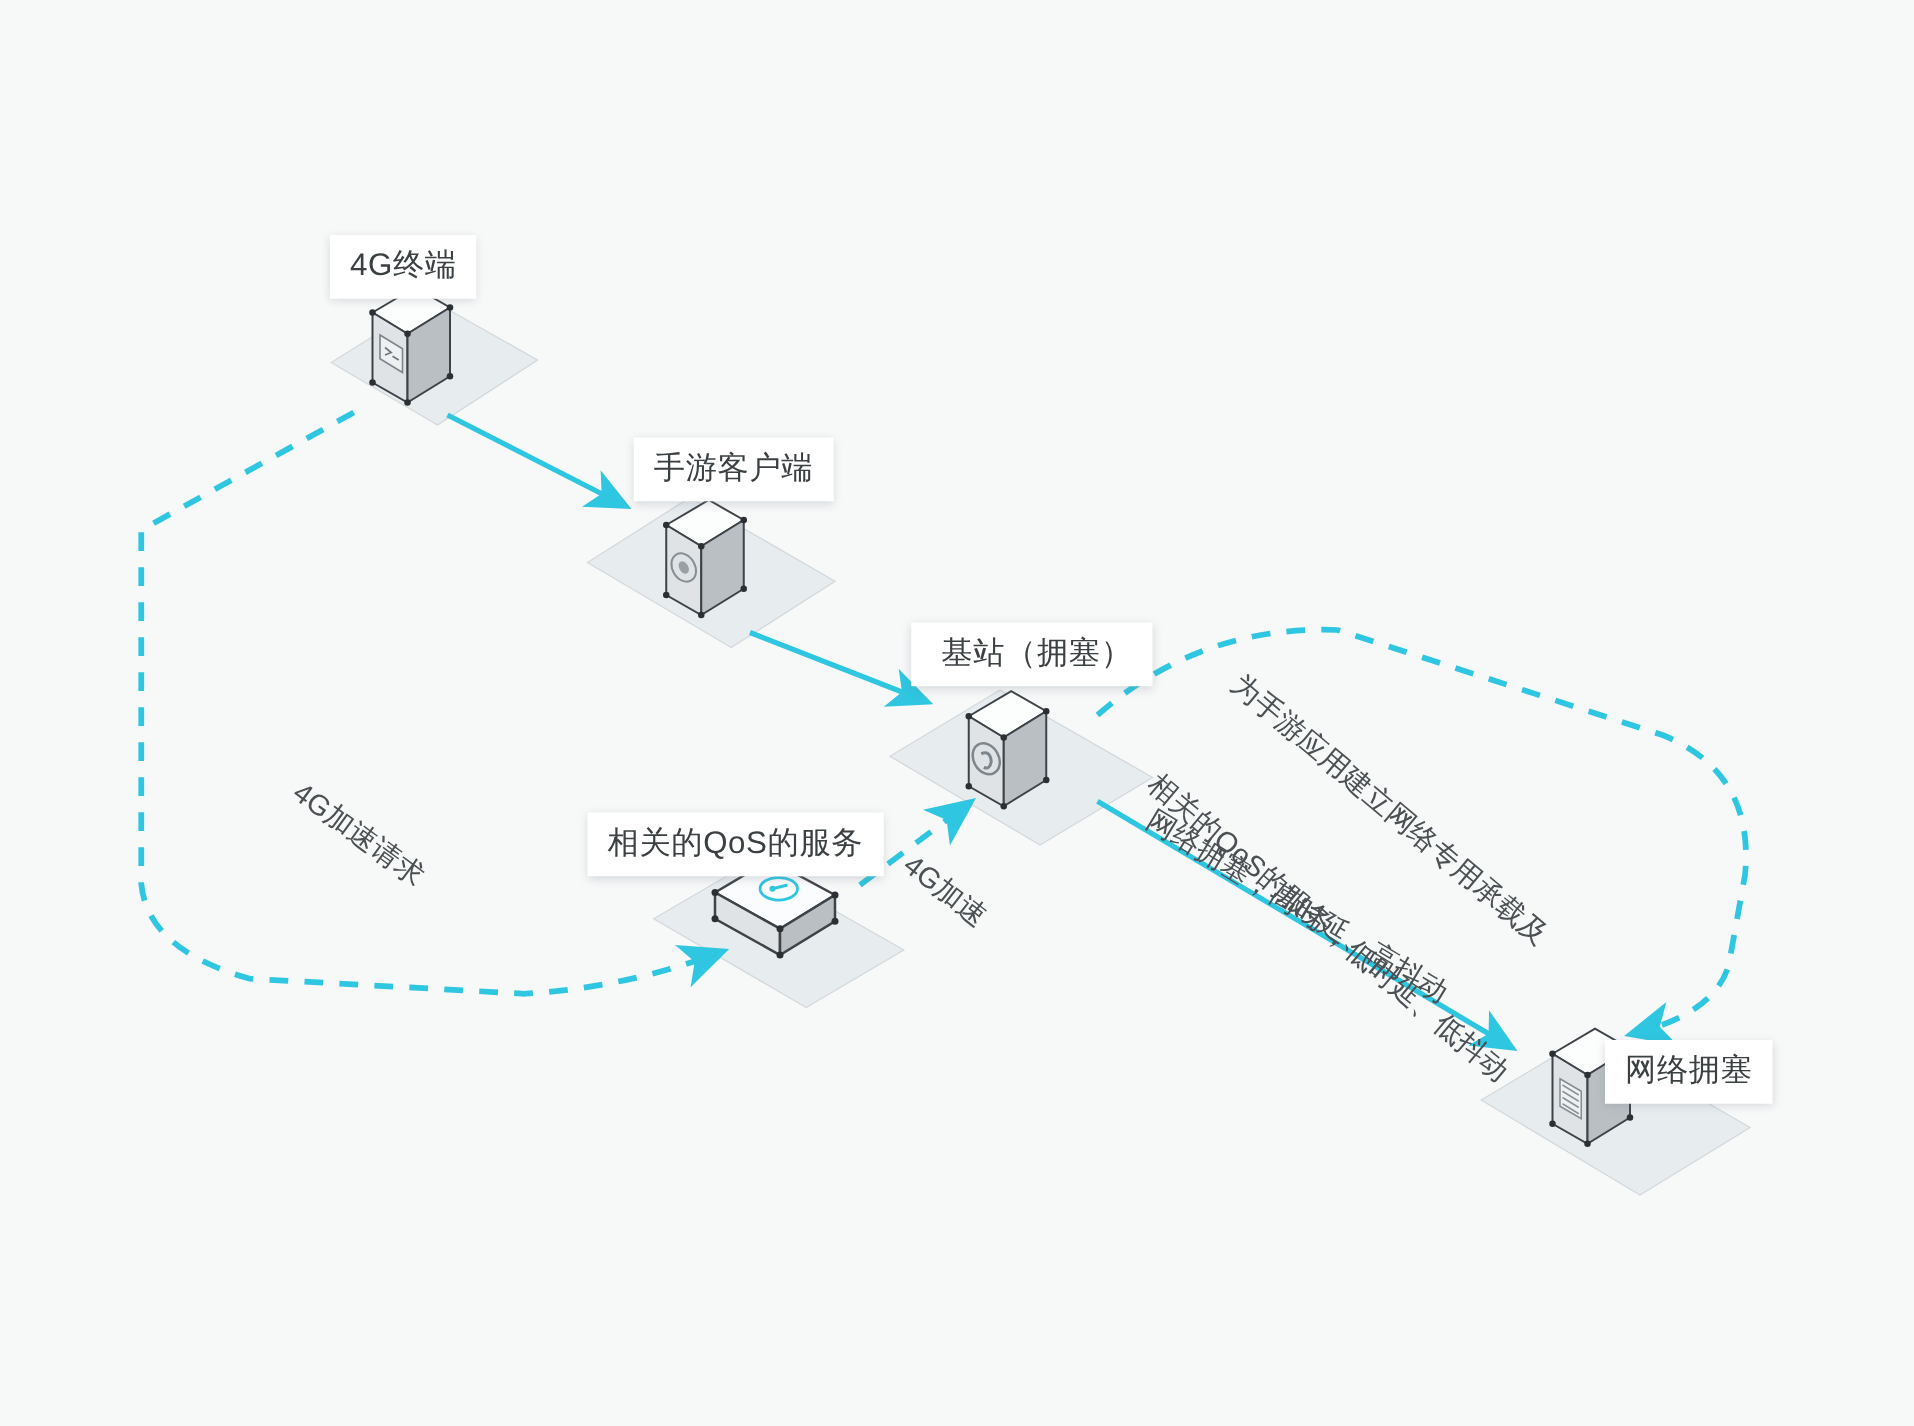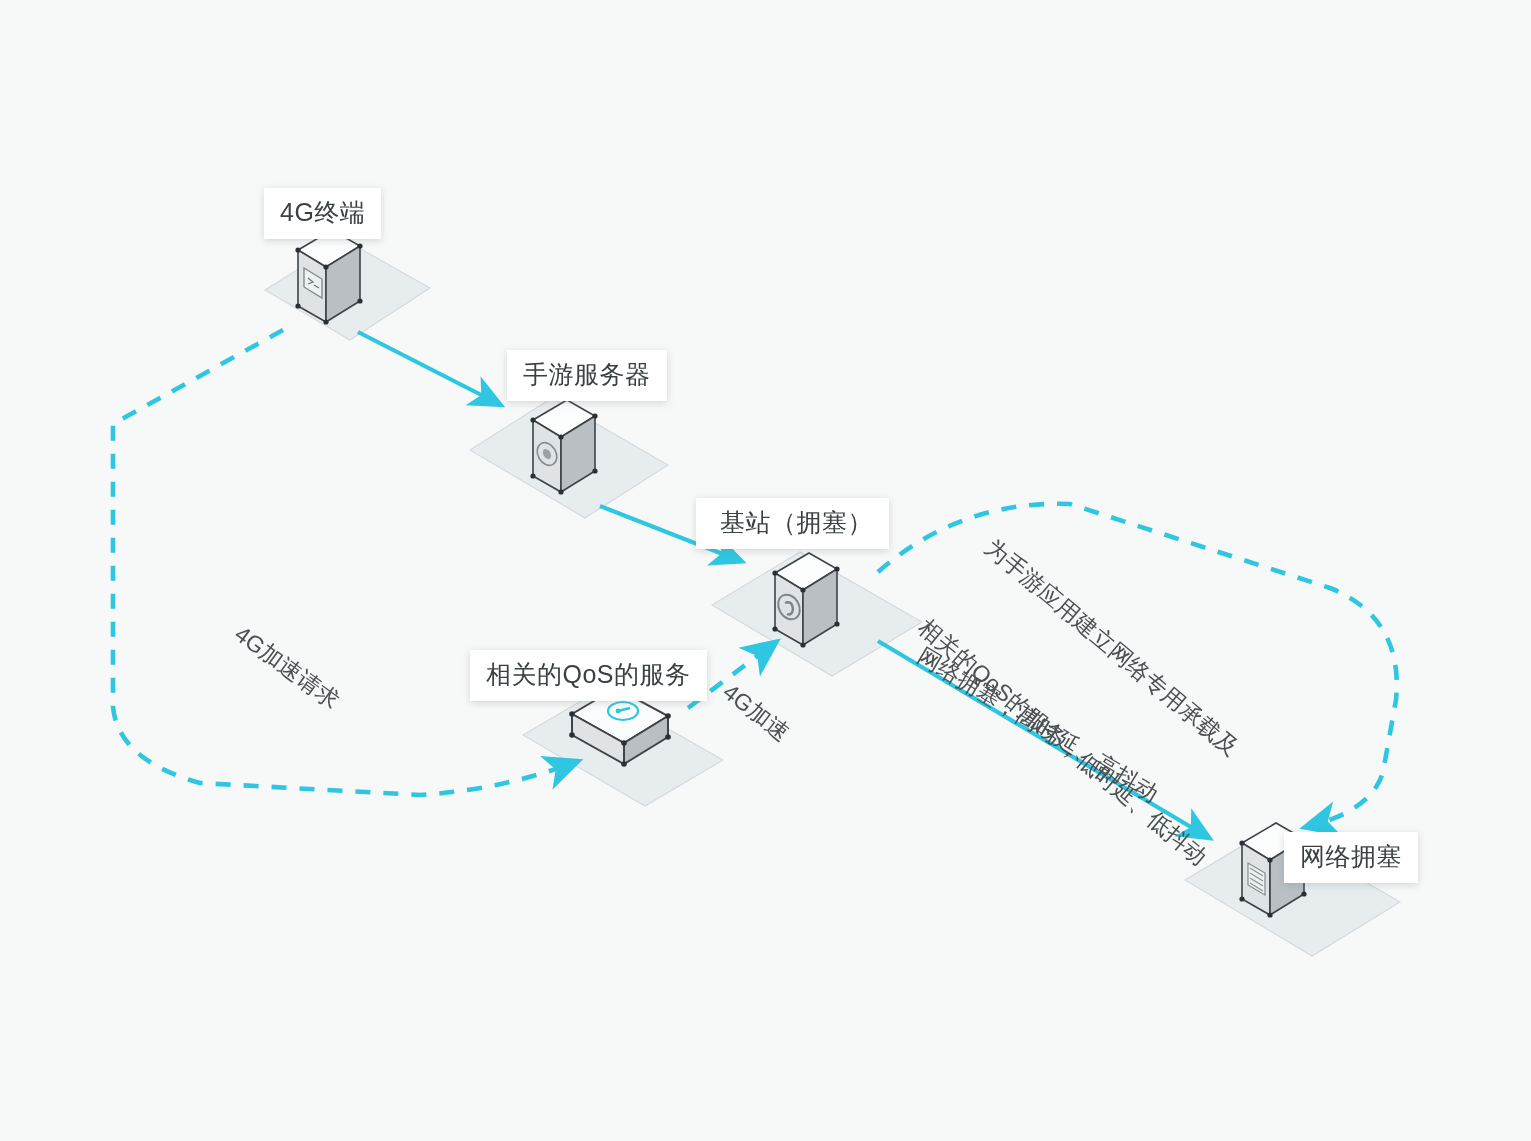--- a/index.html
+++ b/index.html
@@ -171,23 +171,23 @@
         <circle cx="72" cy="24" r="2.6"></circle>
           <circle cx="10" cy="84" r="2.6"></circle>
         <circle cx="38" cy="100" r="2.6"></circle>
           <circle cx="72" cy="79" r="2.6"></circle>
       </g>
     </svg>
   </div>
 
   <div class="chip" style="left:264px;top:188px;">4G终端</div>
 
-  <div class="chip" style="left:507px;top:350px;">手游服务器</div>
-
-  <div class="chip" style="left:696px;top:498px;padding-left:24px;">基站（拥塞）</div>
+  <div class="chip" style="left:507px;top:350px;">手游客户端</div>
+
+  <div class="chip" style="left:729px;top:498px;padding-left:24px;">基站（拥塞）</div>
 
   <div class="chip" style="left:470px;top:650px;">相关的QoS的服务</div>
 
   <div class="chip" style="left:1284px;top:832px;">网络拥塞</div>
 
   <div class="edgelabel" style="left:247px;top:618px;transform:rotate(36deg);">4G加速请求</div>
 
   <div class="edgelabel" style="left:736px;top:676px;transform:rotate(38deg);">4G加速</div>
 
   <div class="edgelabel" style="left:928px;top:640px;transform:rotate(31deg);">网络拥塞，高时延、高抖动</div>

